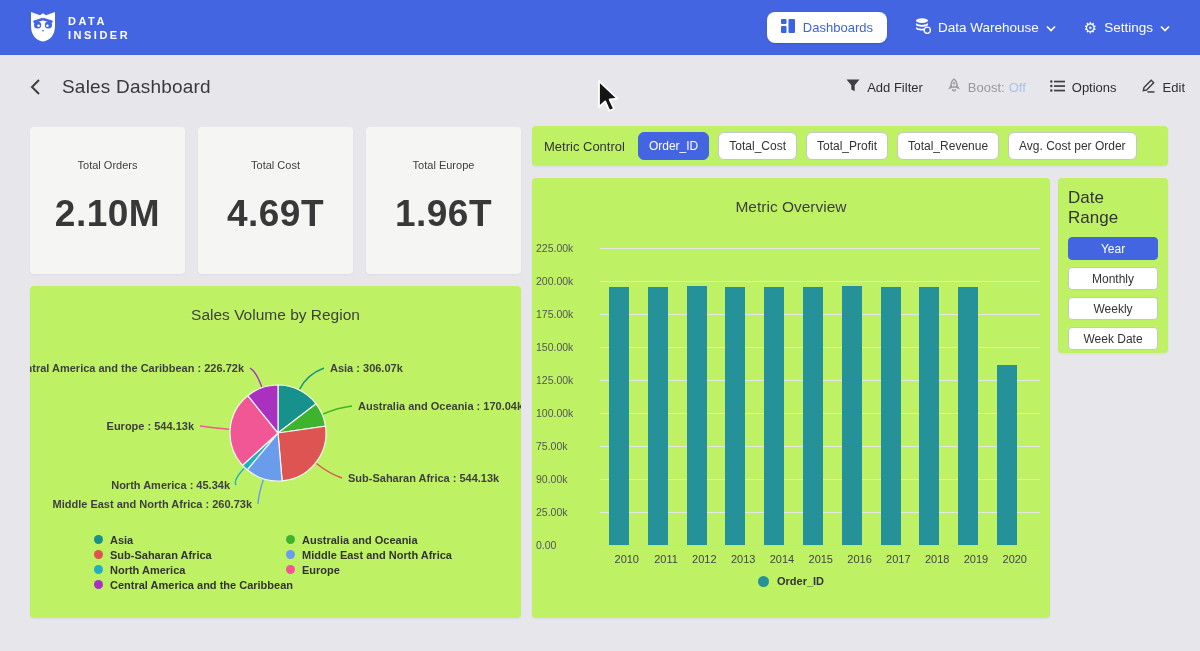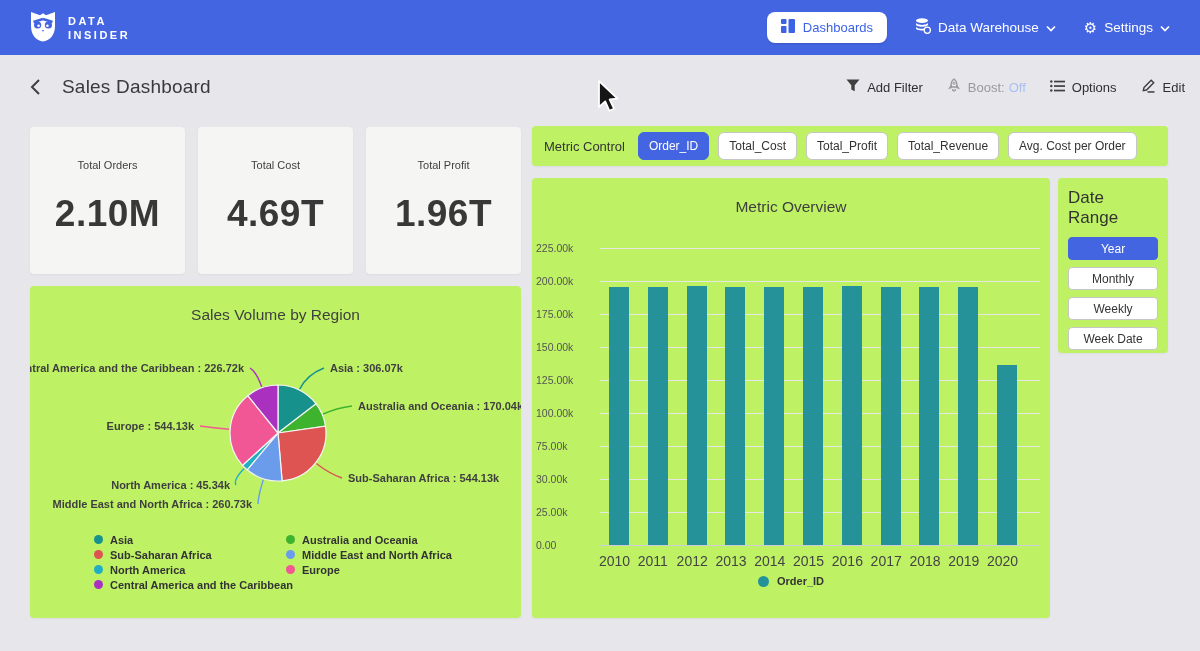--- a/index.html
+++ b/index.html
@@ -52,21 +52,21 @@
   .pie-svg text { font:bold 11px "Liberation Sans","DejaVu Sans",sans-serif; fill:#3f3f3f; }
   .pie-legend-col { position:absolute; top:246px; display:flex; flex-direction:column; }
   .legend-item { display:flex; align-items:center; gap:7px; height:15px; font-size:11px; font-weight:bold; color:#333; cursor:pointer; }
   .legend-dot { width:9px; height:9px; border-radius:50%; flex:none; }
   
   .bar-card { left:532px; top:178px; width:518px; height:440px; }
   .gridline { position:absolute; height:1px; background:#e6e6e2; }
   .gridline.axis { background:#ccccda; }
   .ytick { position:absolute; width:56px; font-size:10.5px; color:#555; }
   .bar { position:absolute; width:20px; cursor:pointer; }
-  .xtick { position:absolute; width:40px; text-align:left; font-size:14px; color:#444; }
+  .xtick { position:absolute; width:40px; text-align:right; font-size:11px; color:#444; }
   .bar-legend { position:absolute; left:0; top:397px; width:100%; display:flex; justify-content:center;
     align-items:center; gap:8px; font-size:11px; font-weight:bold; color:#333; }
   .bar-legend .legend-dot { width:11px; height:11px; }
   
   .dr-card { left:1058px; top:178px; width:110px; height:175px; padding:10px 10px; }
   .dr-title { font-size:17px; color:#333; margin-bottom:9px; }
   .dr-btn { display:block; width:90px; height:23px; margin-bottom:7px; font-family:inherit; font-size:12px;
     color:#333; background:#fff; border:1px solid #c6c6c6; border-radius:4px; cursor:pointer; }
   .dr-btn.selected { background:#4365e2; color:#fff; border-color:#4365e2; }
   .cursor { position:absolute; left:597px; top:80px; z-index:99; pointer-events:none; }
@@ -189,21 +189,21 @@
 <div class="kpi-row">
   <div class="kpi-card">
     <div class="kpi-label">Total Orders</div>
     <div class="kpi-value">2.10M</div>
   </div>
   <div class="kpi-card">
     <div class="kpi-label">Total Cost</div>
     <div class="kpi-value">4.69T</div>
   </div>
   <div class="kpi-card">
-    <div class="kpi-label">Total Profit</div>
+    <div class="kpi-label">Total Europe</div>
     <div class="kpi-value">1.96T</div>
   </div>
 </div>
 
 <div class="card metric-card">
   <span class="metric-label">Metric Control</span>
   <span style="display:flex;gap:9px;">
       <button class="chip selected">Order_ID</button>
       <button class="chip">Total_Cost</button>
       <button class="chip">Total_Profit</button>
@@ -282,21 +282,21 @@
       <div class="ytick" style="left: 4px; top: 130px;">175.00k</div>
       <div class="gridline" style="left: 68px; top: 169px; width: 440px;"></div>
       <div class="ytick" style="left: 4px; top: 163px;">150.00k</div>
       <div class="gridline" style="left: 68px; top: 202px; width: 440px;"></div>
       <div class="ytick" style="left: 4px; top: 196px;">125.00k</div>
       <div class="gridline" style="left: 68px; top: 235px; width: 440px;"></div>
       <div class="ytick" style="left: 4px; top: 229px;">100.00k</div>
       <div class="gridline" style="left: 68px; top: 268px; width: 440px;"></div>
       <div class="ytick" style="left: 4px; top: 262px;">75.00k</div>
       <div class="gridline" style="left: 68px; top: 301px; width: 440px;"></div>
-      <div class="ytick" style="left: 4px; top: 295px;">30.00k</div>
+      <div class="ytick" style="left: 4px; top: 295px;">90.00k</div>
       <div class="gridline" style="left: 68px; top: 334px; width: 440px;"></div>
       <div class="ytick" style="left: 4px; top: 328px;">25.00k</div>
       <div class="gridline axis" style="left: 68px; top: 367px; width: 440px;"></div>
       <div class="ytick" style="left: 4px; top: 361px;">0.00</div>
       <div class="bar" style="left: 77px; top: 108.8px; height: 258.2px; background: rgb(37, 146, 154);"></div>
       <div class="xtick" style="left: 67px; top: 375px;">2010</div>
       <div class="bar" style="left: 115.8px; top: 108.8px; height: 258.2px; background: rgb(37, 146, 154);"></div>
       <div class="xtick" style="left: 105.8px; top: 375px;">2011</div>
       <div class="bar" style="left: 154.6px; top: 107.9px; height: 259.1px; background: rgb(37, 146, 154);"></div>
       <div class="xtick" style="left: 144.6px; top: 375px;">2012</div>

